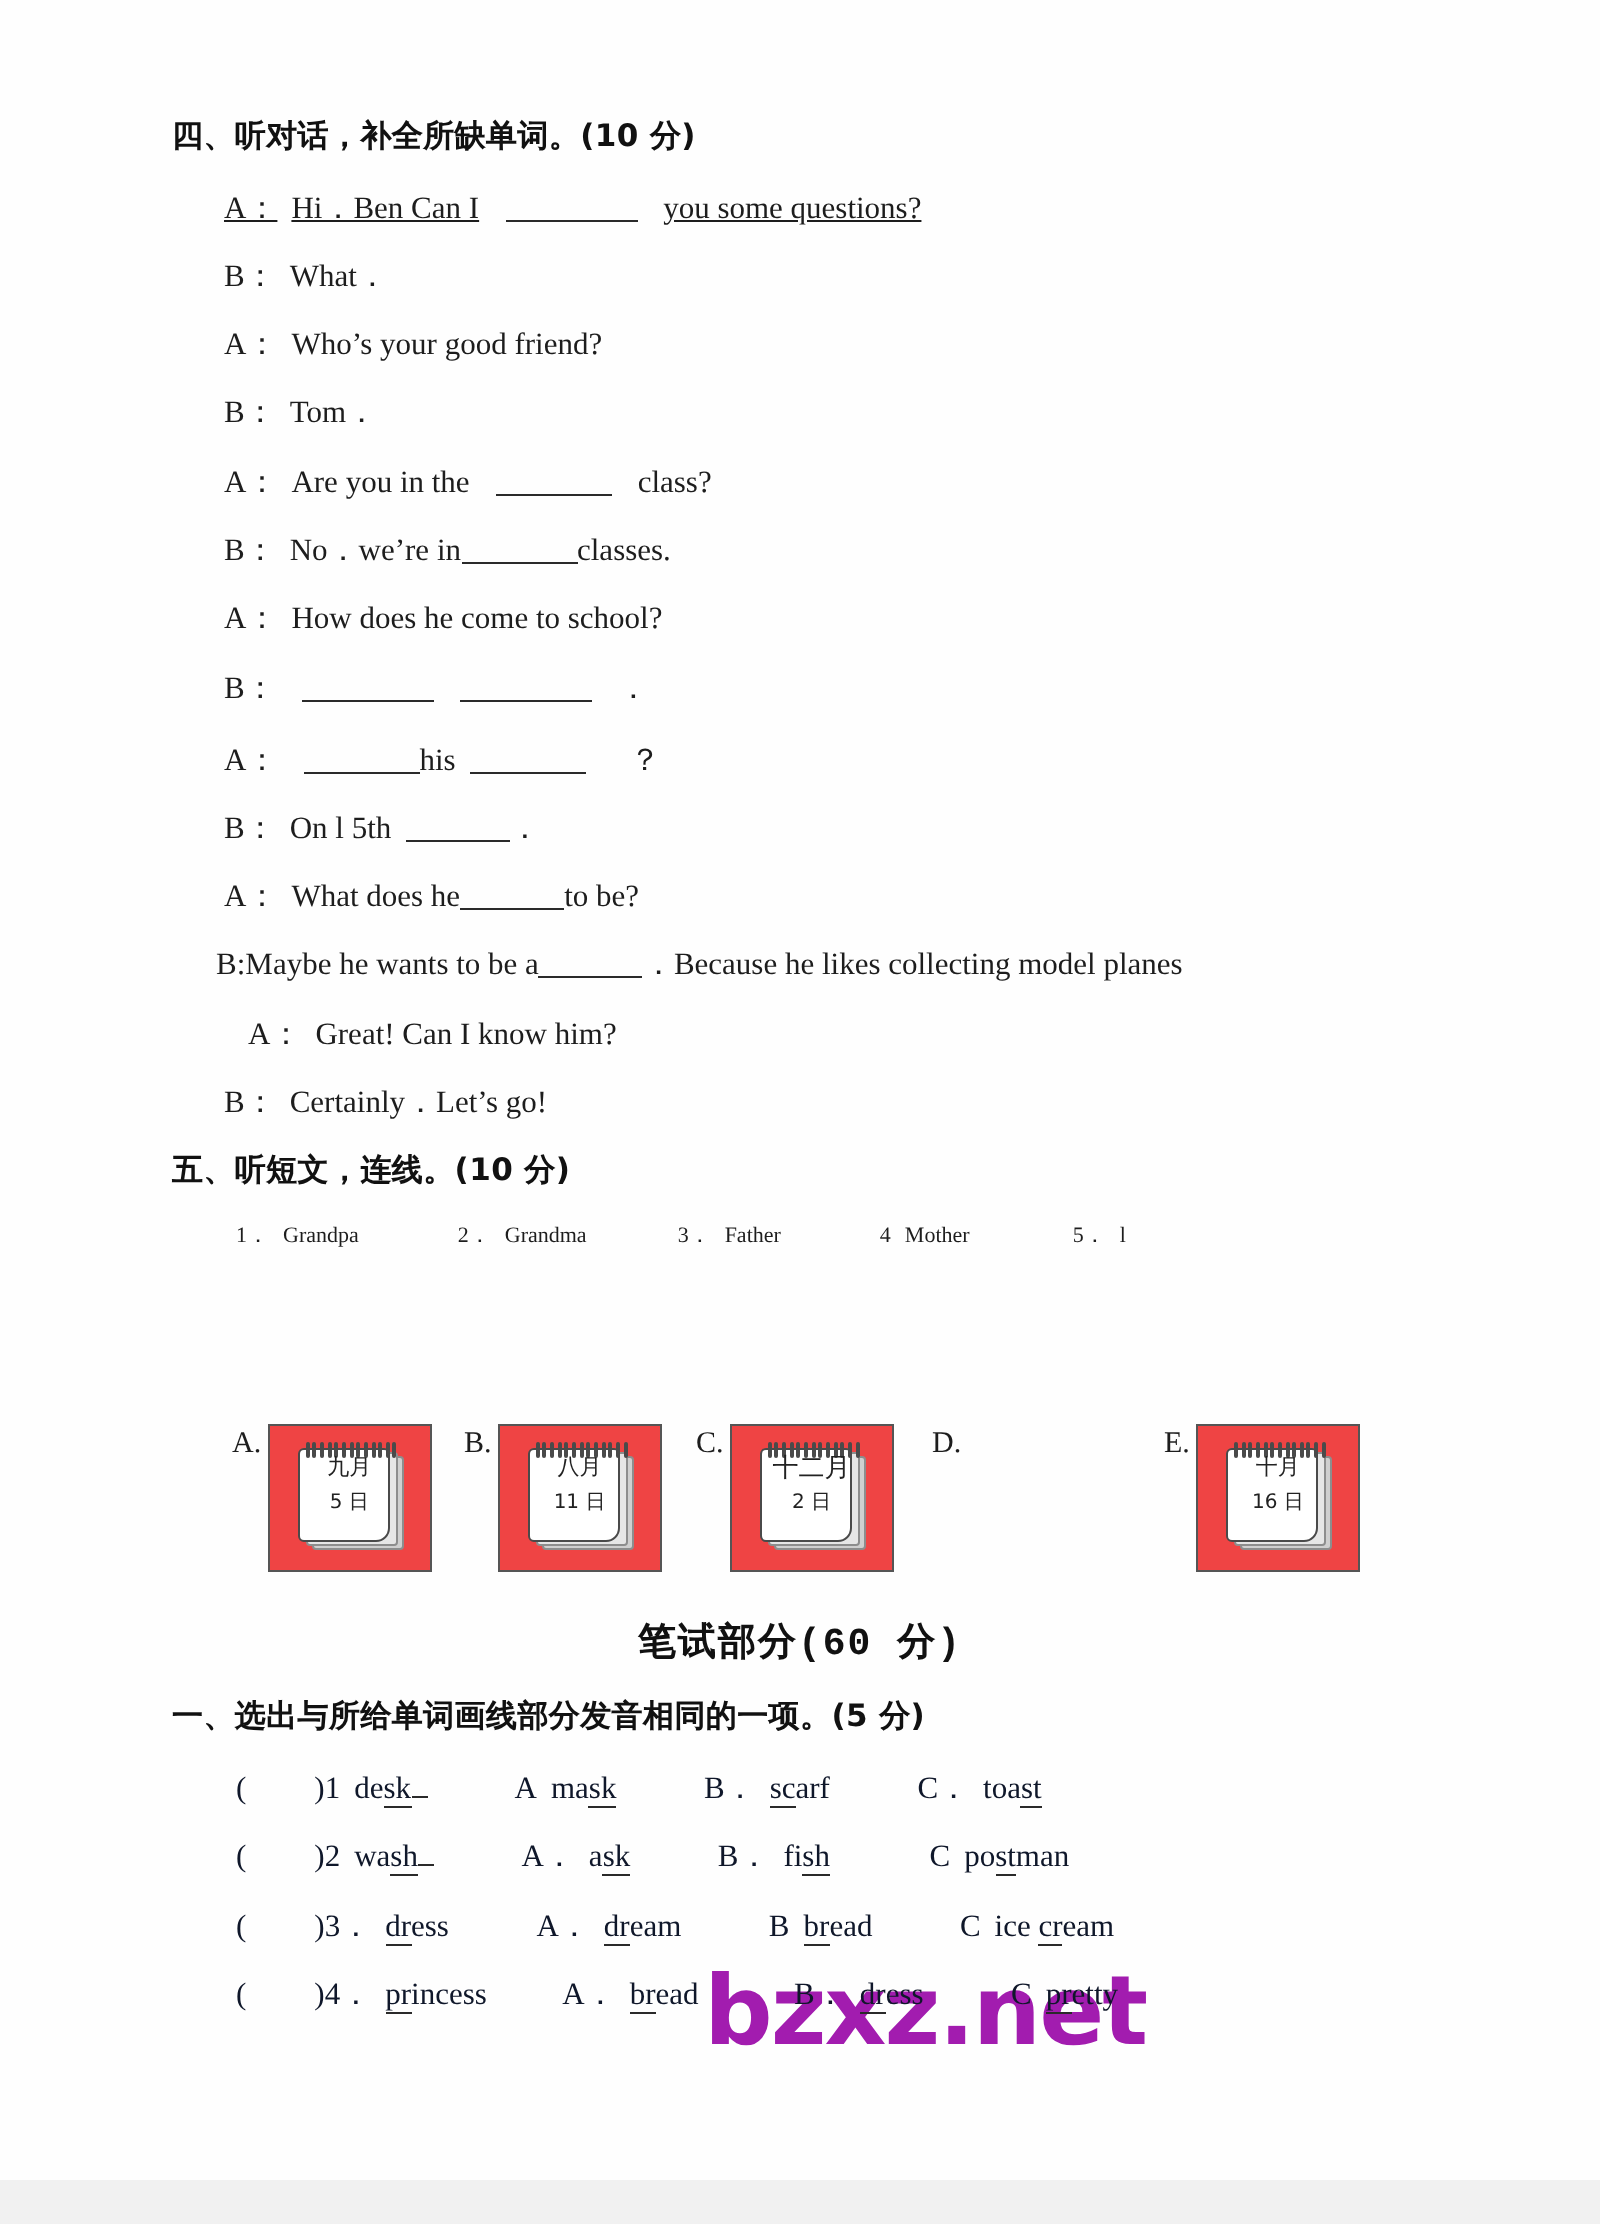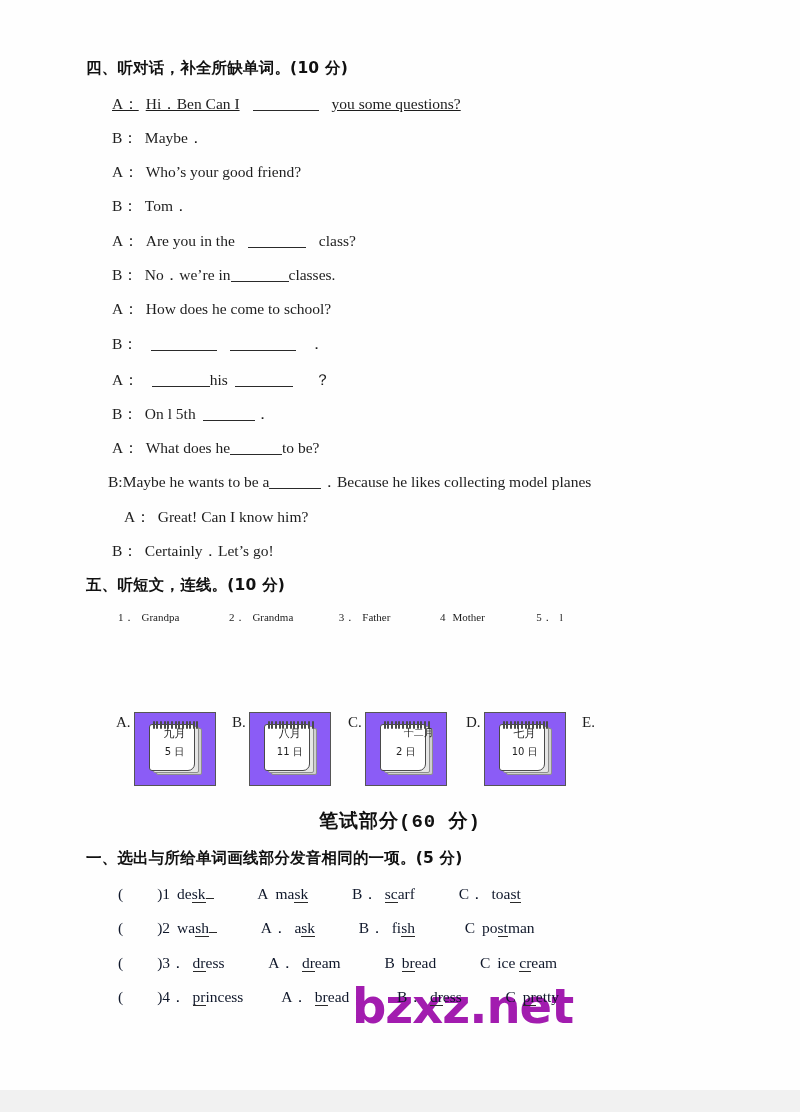--- a/index.html
+++ b/index.html
@@ -113,21 +113,21 @@
     font-size: 15px;
     margin-right: 3px;
     padding-top: 2px;
     color: #1d1d1d;
   }
   .opt-box {
     width: 80px;
     height: 72px;
     border: 1.2px solid #555;
     position: relative;
-    background: #8b5cf6;
+    background: #ef4444;
   }
 
   
   .cal {
     position: absolute;
     left: 50%;
     top: 50%;
     transform: translate(-50%, -50%);
     width: 56px;
     height: 56px;
@@ -183,21 +183,21 @@
     position: absolute;
     left: 0;
     right: 0;
     top: 7px;
     text-align: center;
     font-family: "DejaVu Sans", "Liberation Sans", sans-serif;
     font-size: 11px;
     color: #222;
     line-height: 1;
   }
-  .cal-month.small { font-size: 10px; text-align: right; }
+  .cal-month.small { font-size: 13px; }
   .cal-day {
     position: absolute;
     left: 0;
     right: 0;
     top: 26px;
     text-align: center;
     font-family: "DejaVu Sans", "Liberation Sans", sans-serif;
     font-size: 10px;
     color: #222;
     line-height: 1;
@@ -224,21 +224,21 @@
 
   <div class="content">
 
     <div class="sec-head" style="left:86px; top:58px;">四、听对话，补全所缺单词。(10 分)</div>
 
     <div class="dline" style="left:112px; top:94px;text-decoration:underline;">
       <span class="spk">A：</span><span class="gap-s"></span><span>Hi．Ben Can I</span><span class="gap-m"></span><span class="blank b-lg"></span><span class="gap-m"></span><span>you some questions?</span>
     </div>
 
     <div class="dline" style="left:112px; top:128px;">
-      <span class="spk">B：</span><span class="gap-s"></span><span>Maybe．</span>
+      <span class="spk">B：</span><span class="gap-s"></span><span>What．</span>
     </div>
 
     <div class="dline" style="left:112px; top:162px;">
       <span class="spk">A：</span><span class="gap-s"></span><span>Who’s your good friend?</span>
     </div>
 
     <div class="dline" style="left:112px; top:196px;">
       <span class="spk">B：</span><span class="gap-s"></span><span>Tom．</span>
     </div>
 
@@ -375,48 +375,48 @@
               <i></i>
             </div>
           <div class="cal-month small">十二月</div>
           <div class="cal-day">2 日</div>
         </div>
       </div>
     </div>
 
     <div class="opt-wrap" style="left:466px; top:712px;">
       <span class="opt-letter">D.</span>
+    </div>
+
+    <div class="opt-wrap" style="left:582px; top:712px;">
+      <span class="opt-letter">E.</span>
       <div class="opt-box">
         <div class="cal">
           <div class="cal-shadow"></div>
           <div class="cal-shadow2"></div>
           <div class="cal-page"></div>
           <div class="cal-spiral">
               <i></i>
               <i></i>
               <i></i>
               <i></i>
               <i></i>
               <i></i>
               <i></i>
               <i></i>
               <i></i>
               <i></i>
               <i></i>
               <i></i>
               <i></i>
             </div>
-          <div class="cal-month">七月</div>
-          <div class="cal-day">10 日</div>
+          <div class="cal-month">十月</div>
+          <div class="cal-day">16 日</div>
         </div>
       </div>
-    </div>
-
-    <div class="opt-wrap" style="left:582px; top:712px;">
-      <span class="opt-letter">E.</span>
     </div>
 
     <div class="center-head" style="top:808px;">笔试部分(60 分)</div>
 
     <div class="sec-head" style="left:86px; top:848px;">一、选出与所给单词画线部分发音相同的一项。(5 分)</div>
 
     <div class="mc-row" style="left:118px; top:884px;">
       <span class="paren">(</span><span class="mc-paren-gap"></span><span class="paren">)</span><span>1</span><span class="gap-s"></span><span class="mc-col"><span>de</span><span class="u">sk</span><span class="u" style="display:inline-block;width:8px;"></span></span>
       <span style="display:inline-block;width:36px;"></span>
       <span class="mc-col"><span>A</span><span class="gap-s"></span><span>ma</span><span class="u">sk</span><span></span></span>

